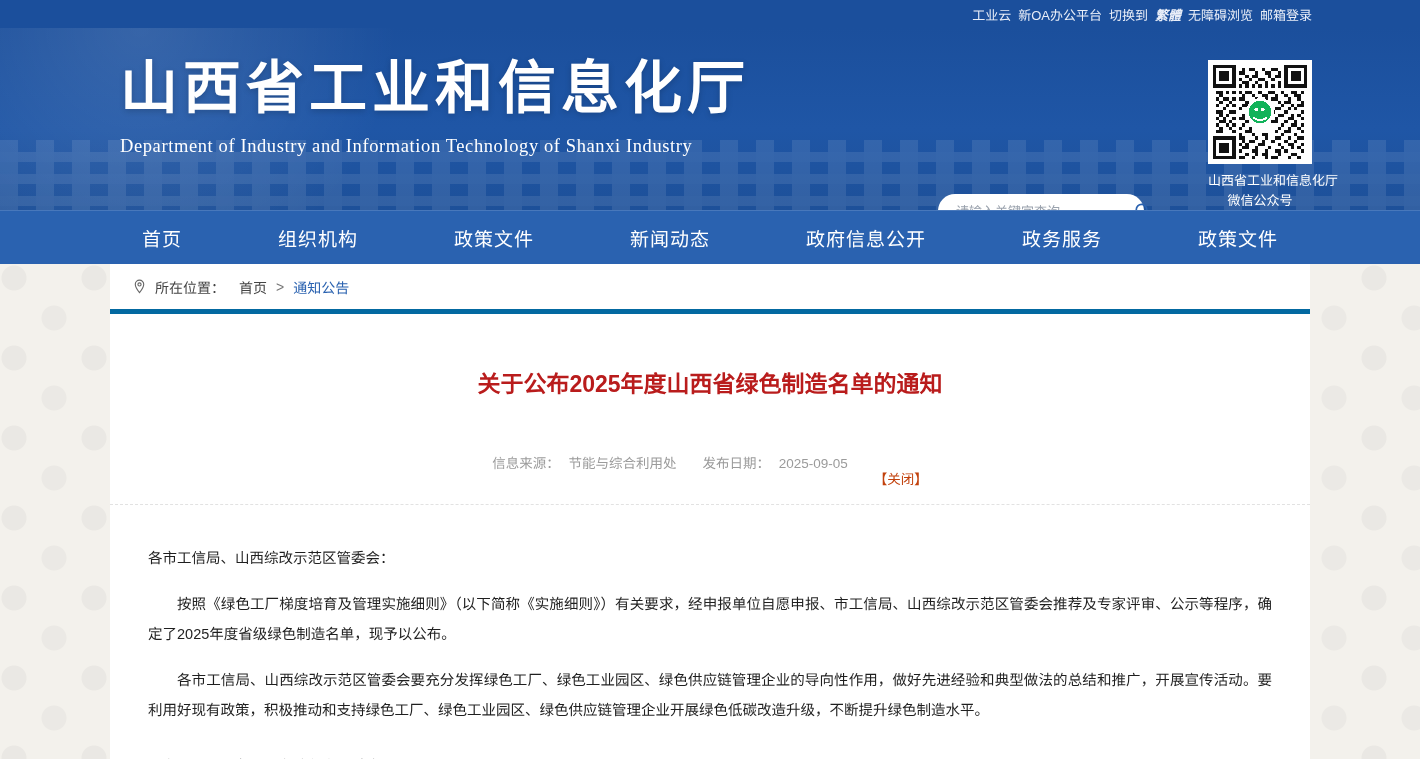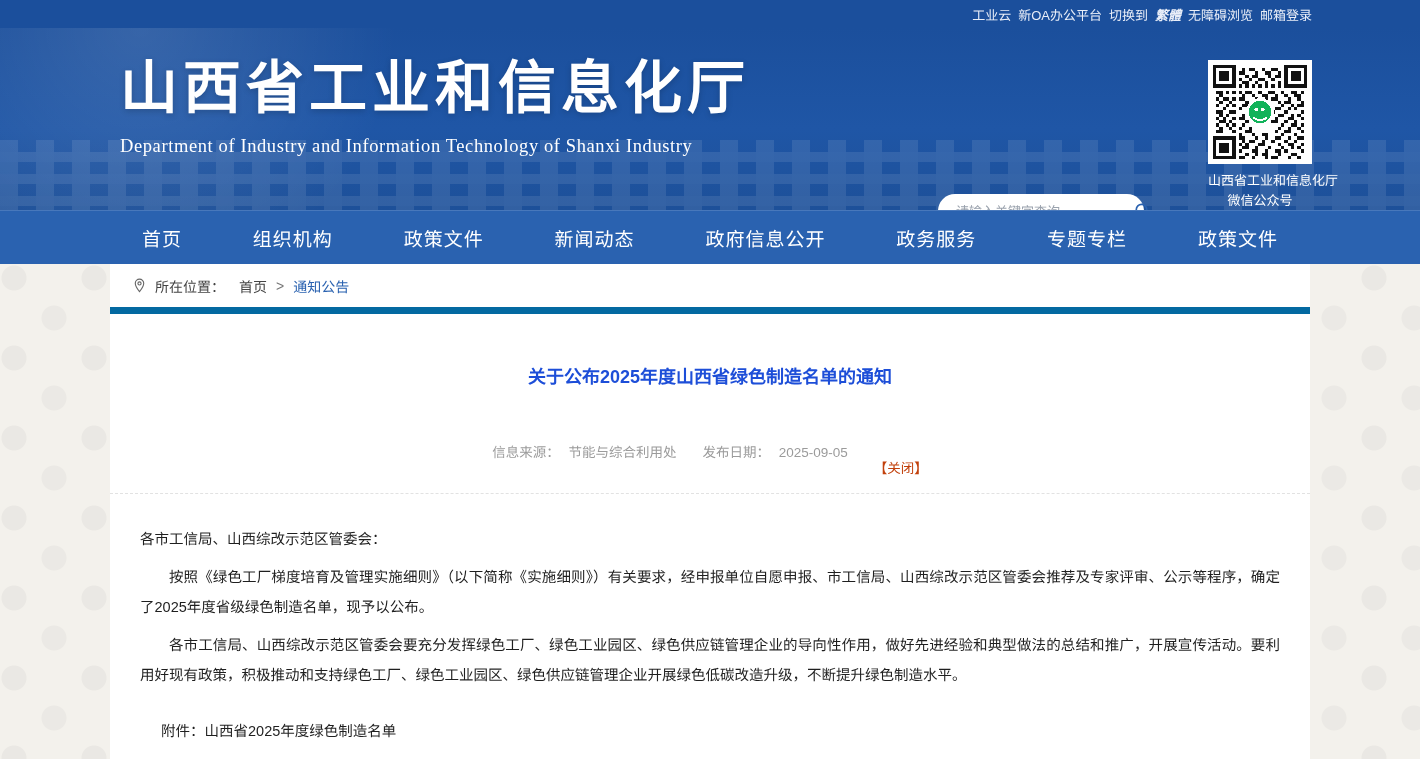--- a/index.html
+++ b/index.html
@@ -188,34 +188,34 @@
   }
 
   
   .crumb {
     height: 50px;
     display: flex;
     align-items: center;
     padding: 0 22px;
     font-size: 14px;
     color: #444;
-    border-bottom: 7px solid #0369a1;
+    border-bottom: 5px solid #0369a1;
   }
   .crumb .pin { margin-right: 8px; display: flex; align-items: center; }
   .crumb .label { margin-right: 14px; }
   .crumb a { color: #444; text-decoration: none; }
   .crumb .sep { margin: 0 9px; color: #777; }
   .crumb a.active { color: #2a62b0; }
 
   
   .article-title {
     text-align: center;
-    font-size: 18px;
+    font-size: 23px;
     font-weight: bold;
-    color: #1d4ed8;
+    color: #b91c1c;
     padding: 38px 80px 0;
     line-height: 1.5;
   }
   .meta {
     margin-top: 34px;
     padding-bottom: 16px;
     display: flex;
     align-items: center;
     justify-content: center;
     gap: 26px;
@@ -225,21 +225,21 @@
   }
   .meta .k { margin-right: 5px; }
   .meta .close-link { color: #c2410c; text-decoration: none; margin-top: 32px; }
 
   .body-text {
     padding: 22px 22px 0;
     font-size: 14.5px;
     color: #1f1f1f;
     line-height: 2.07;
   }
-  .body-text p { margin: 8px; text-align: justify; }
+  .body-text p { margin: 16px; text-align: justify; }
   .body-text p.indent { text-indent: 2em; }
 
   .attach {
     padding: 0 22px;
     margin-top: 26px;
     font-size: 14.5px;
     color: #1f1f1f;
     text-indent: 2em;
     line-height: 2.07;
   }
@@ -486,21 +486,20 @@
 </div>
 
 <nav class="nav">
   <div class="nav-inner">
     <a class="nav-item" href="#">首页</a>
     <a class="nav-item" href="#">组织机构</a>
     <a class="nav-item" href="#">政策文件</a>
     <a class="nav-item" href="#">新闻动态</a>
     <a class="nav-item" href="#">政府信息公开</a>
     <a class="nav-item" href="#">政务服务</a>
-    <a class="nav-item" href="#">专题专栏</a>
     <a class="nav-item" href="#">政策文件</a>
   </div>
 </nav>
 
 <div class="page">
   <div class="bg-motif"></div>
 
   <div class="content">
 
     <div class="crumb">

